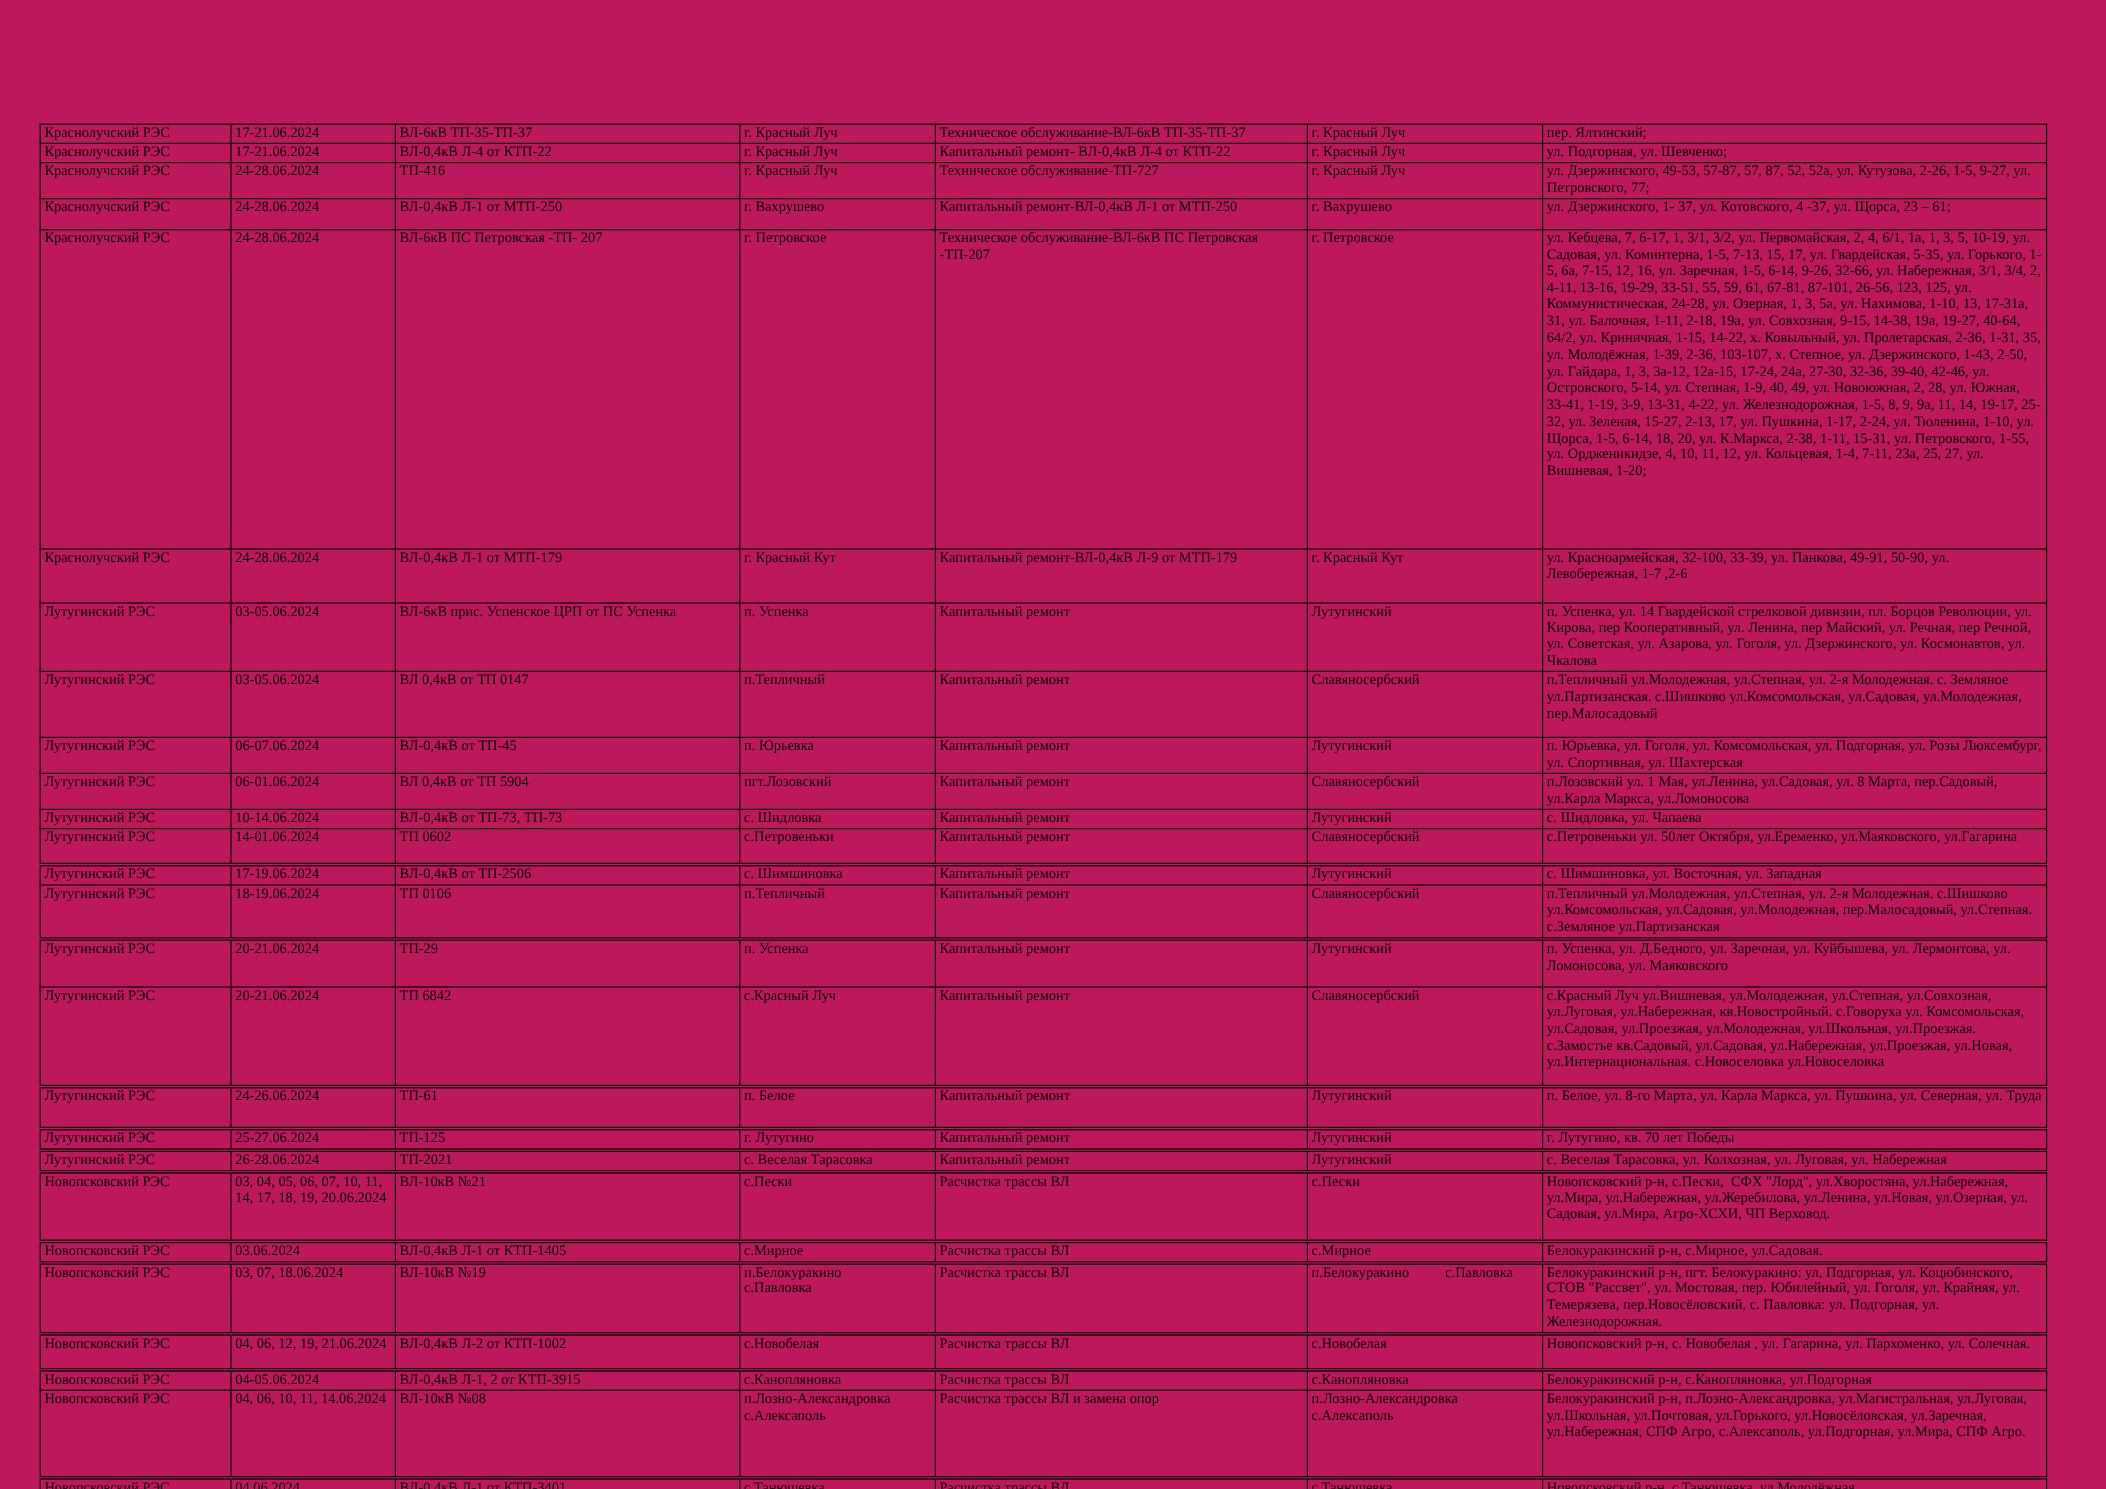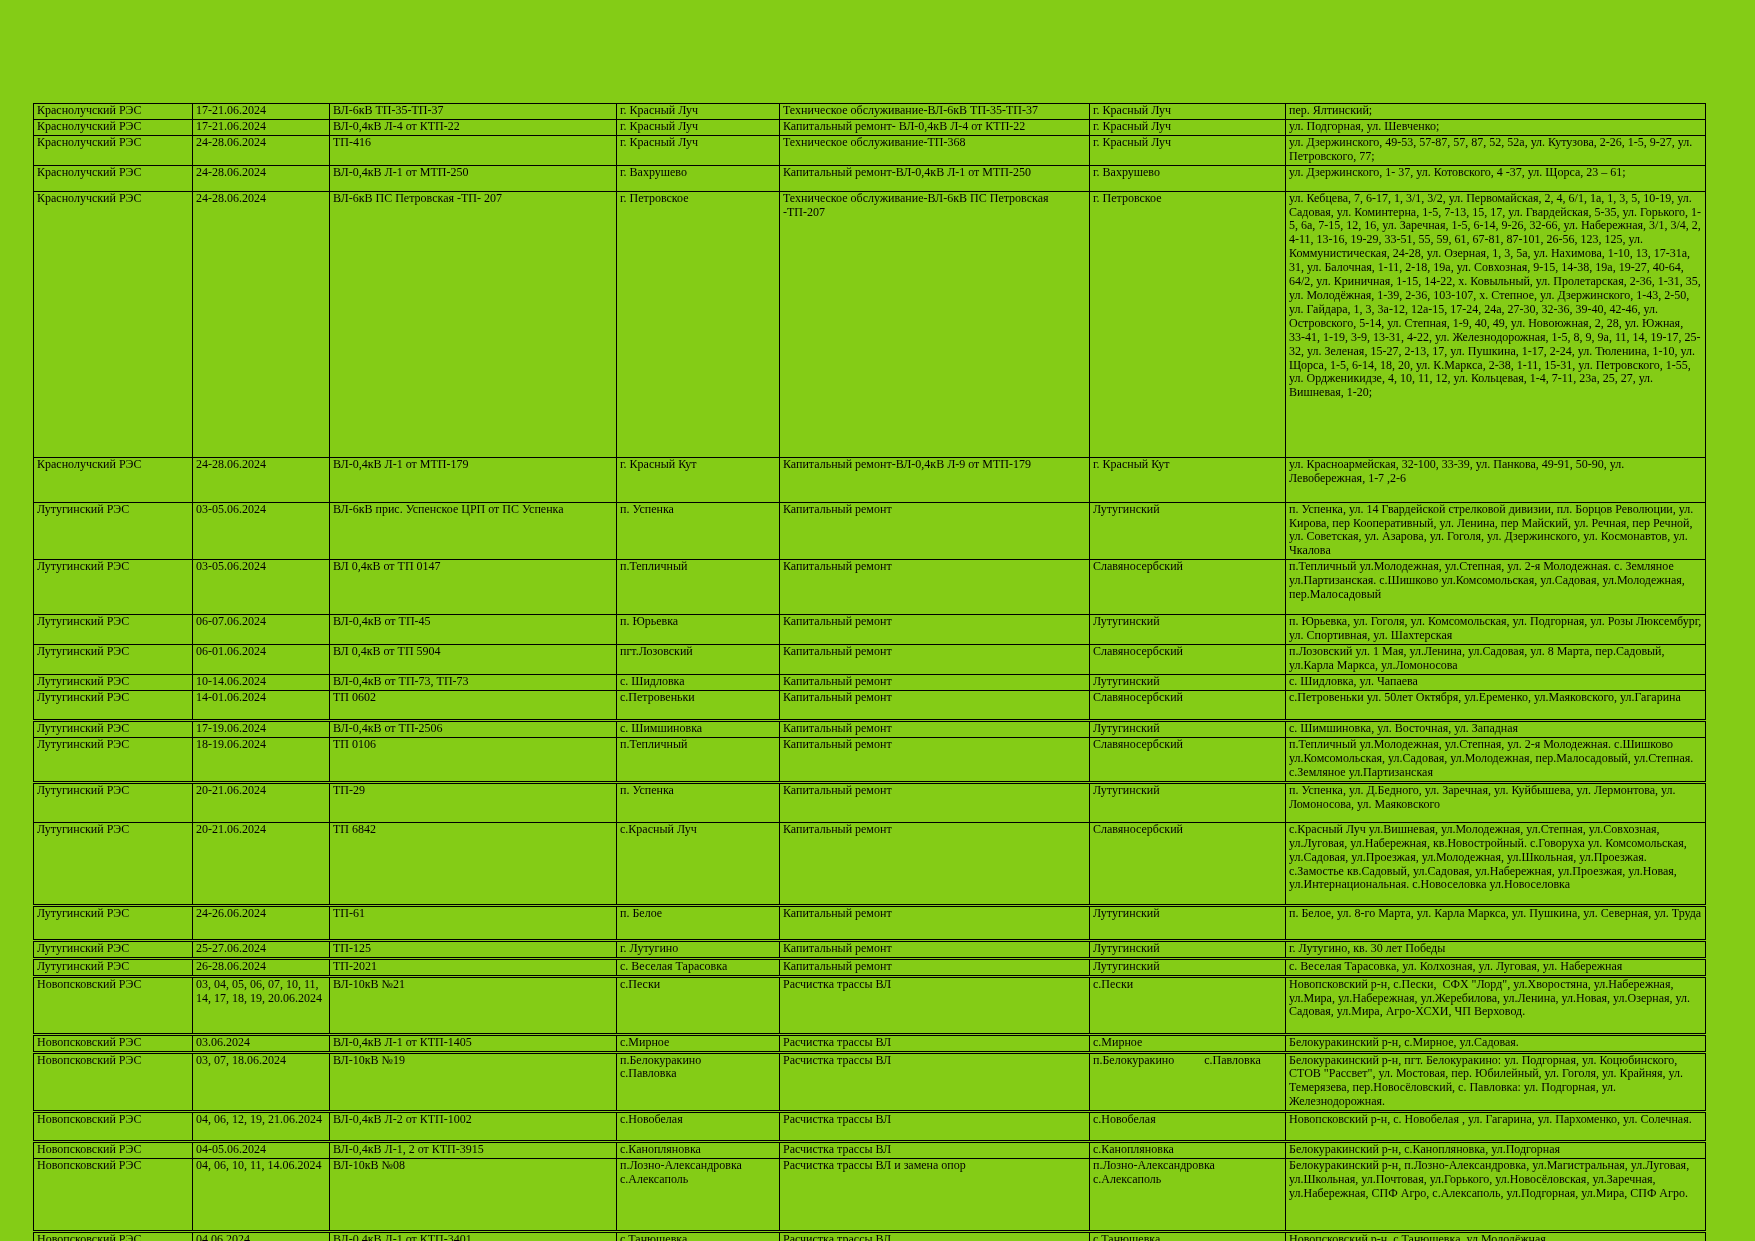--- a/index.html
+++ b/index.html
@@ -1,20 +1,20 @@
 <!DOCTYPE html>
 <html><head>
 <meta charset="utf-8">
 <style>
   html,body{margin:0;padding:0;}
   body{
     width:1755px;height:1241px;background:#ffffff;overflow:hidden;position:relative;
     font-family:"Liberation Serif","DejaVu Serif",serif;color:#000;
   }
-  .page{position:absolute;inset:0;background:#84cc16;}
+  .page{position:absolute;inset:0;background:#be185d;}
   table.sched{
     position:absolute;left:33px;top:103px;width:1672px;
     border-collapse:collapse;table-layout:fixed;
   }
   table.sched td{
     border:1px solid #000;
     vertical-align:top;
     padding:0 3px 1px 3px;
     font-size:12px;
     line-height:13.9px;
@@ -56,21 +56,21 @@
           <td>г. Красный Луч</td>
           <td>Капитальный ремонт- ВЛ-0,4кВ Л-4 от КТП-22</td>
           <td>г. Красный Луч</td>
           <td>ул. Подгорная, ул. Шевченко;</td>
         </tr>
         <tr style="height: 29px;">
           <td>Краснолучский РЭС</td>
           <td>24-28.06.2024</td>
           <td>ТП-416</td>
           <td>г. Красный Луч</td>
-          <td>Техническое обслуживание-ТП-368</td>
+          <td>Техническое обслуживание-ТП-727</td>
           <td>г. Красный Луч</td>
           <td>ул. Дзержинского, 49-53, 57-87, 57, 87, 52, 52а, ул. Кутузова, 2-26, 1-5, 9-27, ул. Петровского, 77;</td>
         </tr>
         <tr style="height: 26px;">
           <td>Краснолучский РЭС</td>
           <td>24-28.06.2024</td>
           <td>ВЛ-0,4кВ Л-1 от МТП-250</td>
           <td>г. Вахрушево</td>
           <td>Капитальный ремонт-ВЛ-0,4кВ Л-1 от МТП-250</td>
           <td>г. Вахрушево</td>
@@ -193,21 +193,21 @@
           <td>Лутугинский</td>
           <td>п. Белое, ул. 8-го Марта, ул. Карла Маркса, ул. Пушкина, ул. Северная, ул. Труда</td>
         </tr>
         <tr class="hb" style="height: 14px;">
           <td>Лутугинский РЭС</td>
           <td>25-27.06.2024</td>
           <td>ТП-125</td>
           <td>г. Лутугино</td>
           <td>Капитальный ремонт</td>
           <td>Лутугинский</td>
-          <td>г. Лутугино, кв. 30 лет Победы</td>
+          <td>г. Лутугино, кв. 70 лет Победы</td>
         </tr>
         <tr class="hb" style="height: 14px;">
           <td>Лутугинский РЭС</td>
           <td>26-28.06.2024</td>
           <td>ТП-2021</td>
           <td>с. Веселая Тарасовка</td>
           <td>Капитальный ремонт</td>
           <td>Лутугинский</td>
           <td>с. Веселая Тарасовка, ул. Колхозная, ул. Луговая, ул. Набережная</td>
         </tr>

